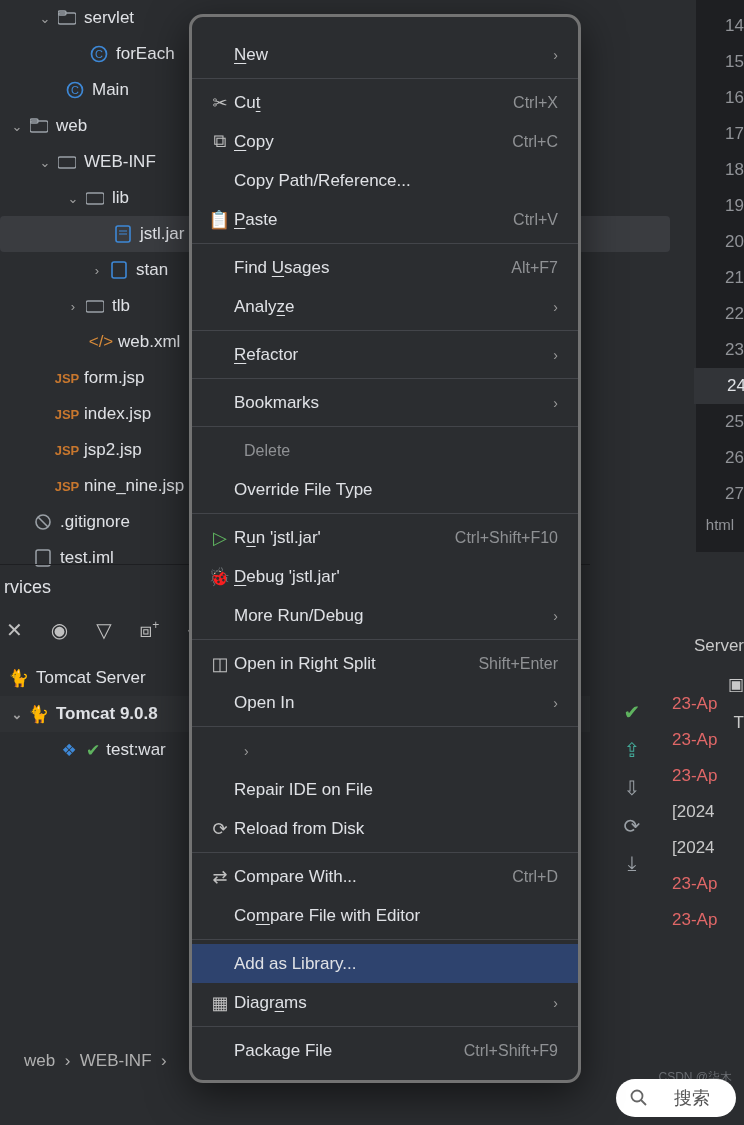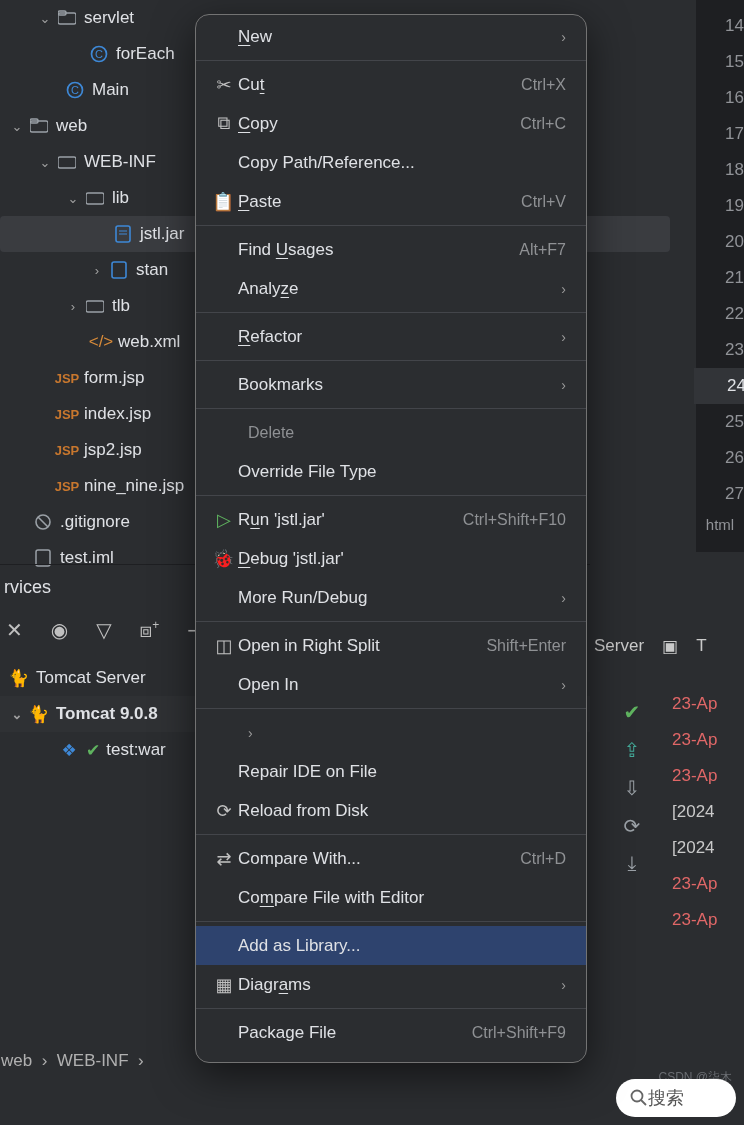--- a/index.html
+++ b/index.html
@@ -15,48 +15,48 @@
   .ind3 { padding-left: 88px; } .ind4 { padding-left: 112px; } .ind5 { padding-left: 56px; }
 
   
   .services { position: absolute; left: 0; top: 564px; width: 590px; border-top: 1px solid #1e1f22; }
   .svc-title { font-size: 18px; padding: 12px 4px 10px; }
   .svc-toolbar { display: flex; gap: 28px; padding: 10px 6px 16px; font-size: 20px; color: #c0c0c0; }
   .svc-row { display: flex; align-items: center; height: 36px; font-size: 17px; padding-left: 8px; white-space: nowrap; }
   .svc-row.boldrow { font-weight: 600; background: #2f3134; }
 
   
-  .crumb { position: absolute; left: 0; bottom: 42px; font-size: 17px; color: #b0b0b0; padding: 12px 1px; }
+  .crumb { position: absolute; left: 0; bottom: 42px; font-size: 17px; color: #b0b0b0; padding: 12px 24px; }
 
   
   .gutter { position: absolute; right: 0; top: 0; width: 48px; height: 552px; background: #1e1f22; color: #919398; font-size: 17px; display: flex; flex-direction: column; align-items: center; padding-top: 8px; }
   .gutter .ln   { height: 36px; display: flex; align-items: center; justify-content: flex-end; width: 100%; }
   .gutter .ln.cur { background: #323438; color: #dfe1e5; width: 52px; }
   .gutter .tag { font-size: 15px; color: #919398; margin-top: 4px; }
 
   
-  .server-tabs { position: absolute; right: 0; top: 636px; width: 150px; display: flex; gap: 18px; font-size: 17px; color: #c9c9c9; align-items: flex-start; }
+  .server-tabs { position: absolute; right: 0; top: 636px; width: 150px; display: flex; gap: 18px; font-size: 17px; color: #c9c9c9; align-items: flex-end; flex-direction: column; }
   .logs { position: absolute; right: 4px; top: 686px; width: 68px; font-family: "JetBrains Mono", monospace; font-size: 17px; line-height: 36px; color: #e06767; text-align: left; overflow: hidden; }
   .logs .w { color: #c9c9c9; }
   .log-icons { position: absolute; right: 100px; top: 700px; display: flex; flex-direction: column; gap: 14px; color: #9aa0a6; font-size: 20px; align-items: center; }
   .log-icons span { width: 24px; text-align: center; }
 
   
-  .menu { position: absolute; left: 195px; top: 14px; width: 392px; background: #2b2d30; border: 1px solid #737373; border-radius: 14px; box-shadow: 0 12px 40px rgba(0,0,0,.55); padding: 2px 0 10px; z-index: 50; }
+  .menu { position: absolute; left: 189px; top: 14px; width: 392px; background: #2b2d30; border: 3px solid #737373; border-radius: 14px; box-shadow: 0 12px 40px rgba(0,0,0,.55); padding: 18px 0 10px; z-index: 50; }
   .mi { display: flex; align-items: center; height: 39px; padding: 0 20px 0 14px; font-size: 17px; }
   .mi.highlight { background: #2e436e; }
   .mi .mico { width: 28px; color: #c0c0c0; font-size: 18px; display: inline-flex; justify-content: center; }
   .mi .lab { flex: 1; white-space: nowrap; }
   .mi .sc  { color: #8f9194; font-size: 16px; margin-left: 10px; }
   .mi .arrow { color: #9a9a9a; font-size: 14px; margin-left: 10px; }
   .msep { height: 1px; background: #43454a; margin: 4px 0; }
   .ul { text-decoration: underline; text-underline-offset: 3px; }
 
   
-  .search { position: absolute; right: 8px; bottom: 8px; width: 120px; height: 38px; background: #fff; border-radius: 22px; display: flex; align-items: center; padding: 0 14px; gap: 0; color: #555; font-size: 18px; overflow: hidden; }
+  .search { position: absolute; right: 8px; bottom: 8px; width: 120px; height: 38px; background: #fff; border-radius: 22px; display: flex; align-items: center; padding: 0 14px; gap: 26px; color: #555; font-size: 18px; overflow: hidden; }
   .watermark { position: absolute; right: 12px; bottom: 39px; font-size: 12px; color: #6a6d72; }
 
   
   svg { display: block; }
 </style>
 </head>
 <body>
 
 <div class="tree">
   <div class="tree-row ind1">

